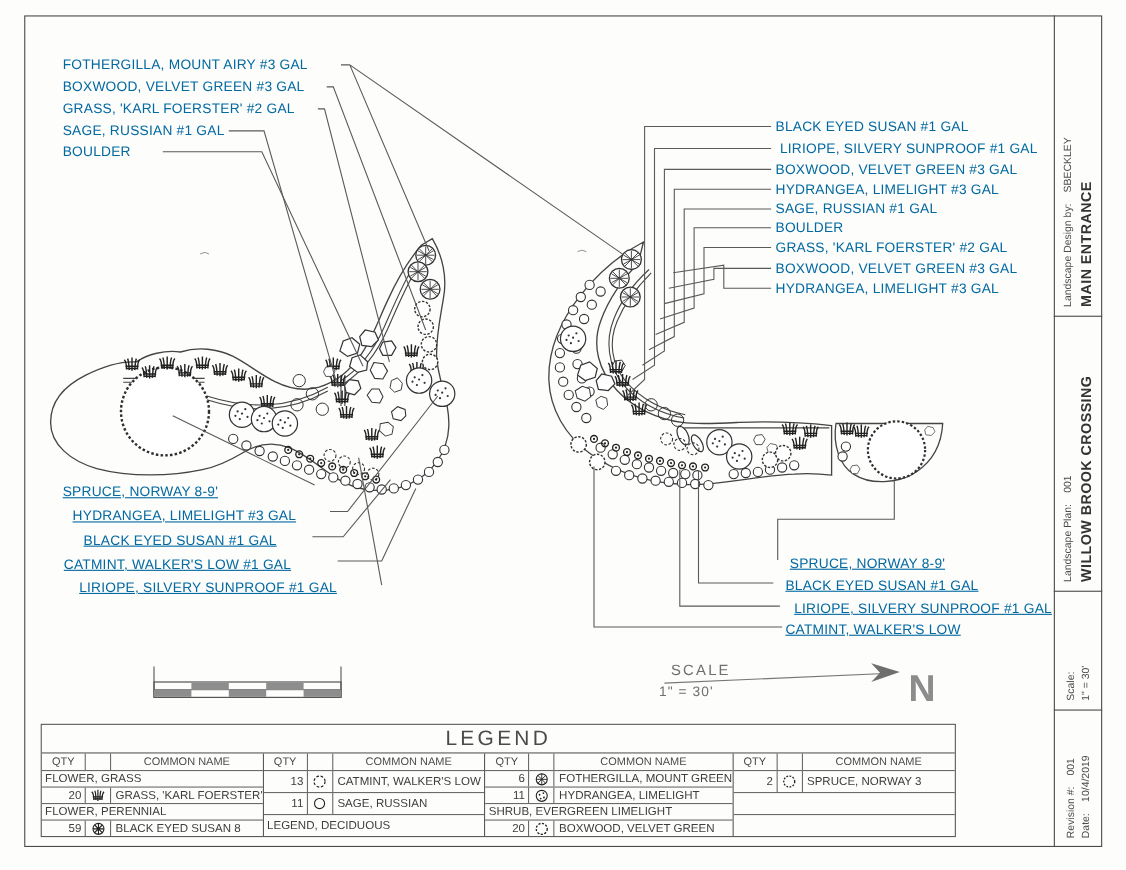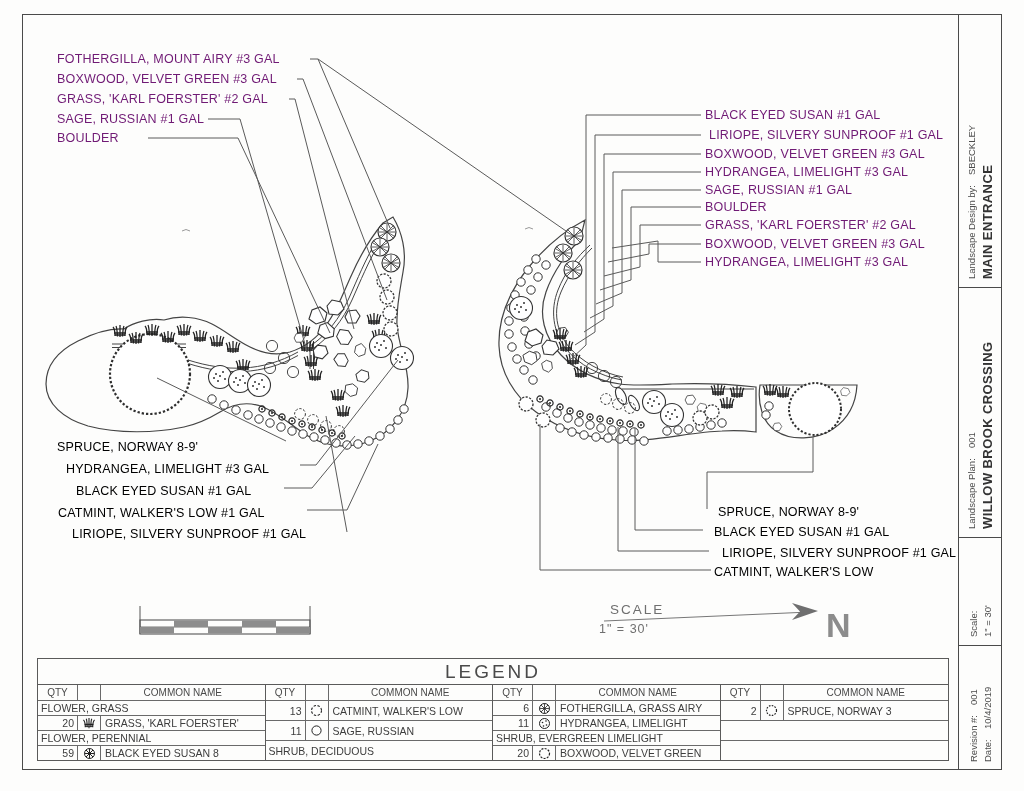--- a/index.html
+++ b/index.html
@@ -5,31 +5,31 @@
   html,body{margin:0;padding:0;background:#e8e8e6;}
   #page{position:relative;width:1024px;height:791px;background:#fdfdfc;overflow:hidden;
         font-family:"Liberation Sans",sans-serif;color:#3d3d3d;}
   .abs{position:absolute;}
   svg text{font-family:"Liberation Sans",sans-serif;}
   
   #frame{left:22px;top:14px;width:980px;height:756px;border:1.6px solid #4a4a4a;box-sizing:border-box;}
   #tb-divider{left:958px;top:14px;width:0;height:756px;border-left:1.4px solid #4a4a4a;}
   .tb-h{left:958px;width:44px;height:0;border-top:1.4px solid #4a4a4a;}
   
-  .co{position:absolute;font-size:12.5px;letter-spacing:.2px;white-space:nowrap;color:#701a75;}
-  .co.gray{color:#000000;}
+  .co{position:absolute;font-size:12.5px;letter-spacing:.2px;white-space:nowrap;color:#0369a1;}
+  .co.gray{color:#0369a1;text-decoration:underline;}
   
   .tbsec{position:absolute;left:960px;width:41px;display:flex;flex-direction:row;
          justify-content:center;gap:3px;box-sizing:border-box;padding-bottom:8px;}
   .vt{writing-mode:vertical-rl;transform:rotate(180deg);white-space:nowrap;display:flex;align-items:center;}
   .vt.small{font-size:9.5px;color:#4c4c4c;}
   .vt.big{font-size:13px;font-weight:700;letter-spacing:.4px;color:#333;}
   .vt span.val{margin-top:10px;} 
   
-  #legend{left:37px;top:658px;width:912px;height:103px;border:1.7px solid #5a5a5a;box-sizing:border-box;background:#fdfdfc;}
+  #legend{left:37px;top:658px;width:832px;height:103px;border:1.7px solid #5a5a5a;box-sizing:border-box;background:#fdfdfc;}
   #legend-title{height:26px;border-bottom:1.5px solid #5a5a5a;display:flex;align-items:center;justify-content:center;
                 font-size:19px;letter-spacing:3px;color:#4a4a4a;box-sizing:border-box;}
   #legend-grid{display:flex;height:75px;}
   .lgroup{width:228px;display:flex;flex-direction:column;border-right:1.5px solid #5a5a5a;box-sizing:border-box;}
   .lgroup:last-child{border-right:none;}
   .lrow{display:flex;flex:1;border-bottom:1.2px solid #6a6a6a;box-sizing:border-box;align-items:stretch;font-size:10.5px;}
   .lrow:first-child{flex:0 0 16px;}
   .lrow:last-child{border-bottom:none;}
   .c-qty{width:40px;display:flex;align-items:center;justify-content:flex-end;padding-right:3px;box-sizing:border-box;}
   .c-ico{width:22px;display:flex;align-items:center;justify-content:center;}
@@ -504,39 +504,39 @@
         <div class="lrow item">
           <div class="c-qty">11</div>
           <div class="c-ico">
               <svg class="lico" width="13" height="13" viewBox="-6.5 -6.5 13 13">
                 <circle r="4.6" fill="none" stroke="#222" stroke-width="1"></circle>
               </svg>
             </div>
           <div class="c-name">SAGE, RUSSIAN</div>
         </div>
         <div class="lrow cat">
-          <div class="c-span">SHRUB, DECIDUOUS</div>
+          <div class="c-span">LEGEND, DECIDUOUS</div>
         </div>
       </div>
 
       <div class="lgroup">
         <div class="lrow hdr">
           <div class="c-qty">QTY</div>
           <div class="c-ico"></div>
           <div class="c-name">COMMON NAME</div>
         </div>
         <div class="lrow item">
           <div class="c-qty">6</div>
           <div class="c-ico">
               <svg class="lico" width="13" height="13" viewBox="-6.5 -6.5 13 13">
                 <circle r="5" fill="none" stroke="#222" stroke-width="1"></circle>
                 <path d="M-3.5,-3.5 L3.5,3.5 M-5,0 H5 M0,-5 V5 M-3.5,3.5 L3.5,-3.5" stroke="#222" stroke-width=".8"></path>
               </svg>
             </div>
-          <div class="c-name">FOTHERGILLA, GRASS AIRY</div>
+          <div class="c-name">FOTHERGILLA, MOUNT GREEN</div>
         </div>
         <div class="lrow item">
           <div class="c-qty">11</div>
           <div class="c-ico">
               <svg class="lico" width="13" height="13" viewBox="-6.5 -6.5 13 13">
                 <circle r="5" fill="none" stroke="#222" stroke-width="1"></circle>
                 <circle cx="-2" cy="-1" r=".8" fill="#222"></circle>
                 <circle cx="1.5" cy="-2.5" r=".8" fill="#222"></circle>
                 <circle cx="2" cy="1.5" r=".8" fill="#222"></circle>
                 <circle cx="-1" cy="2.5" r=".8" fill="#222"></circle>

